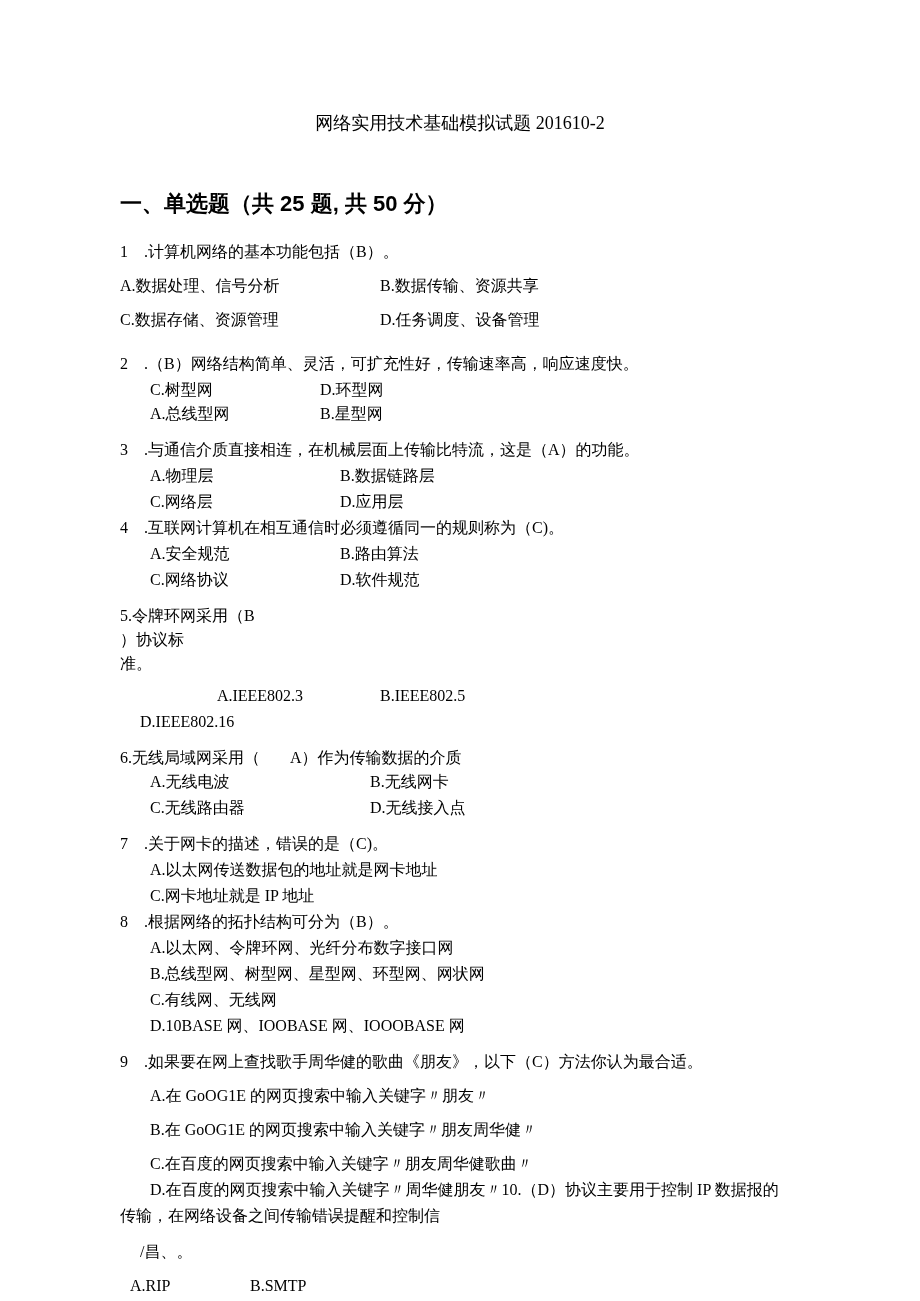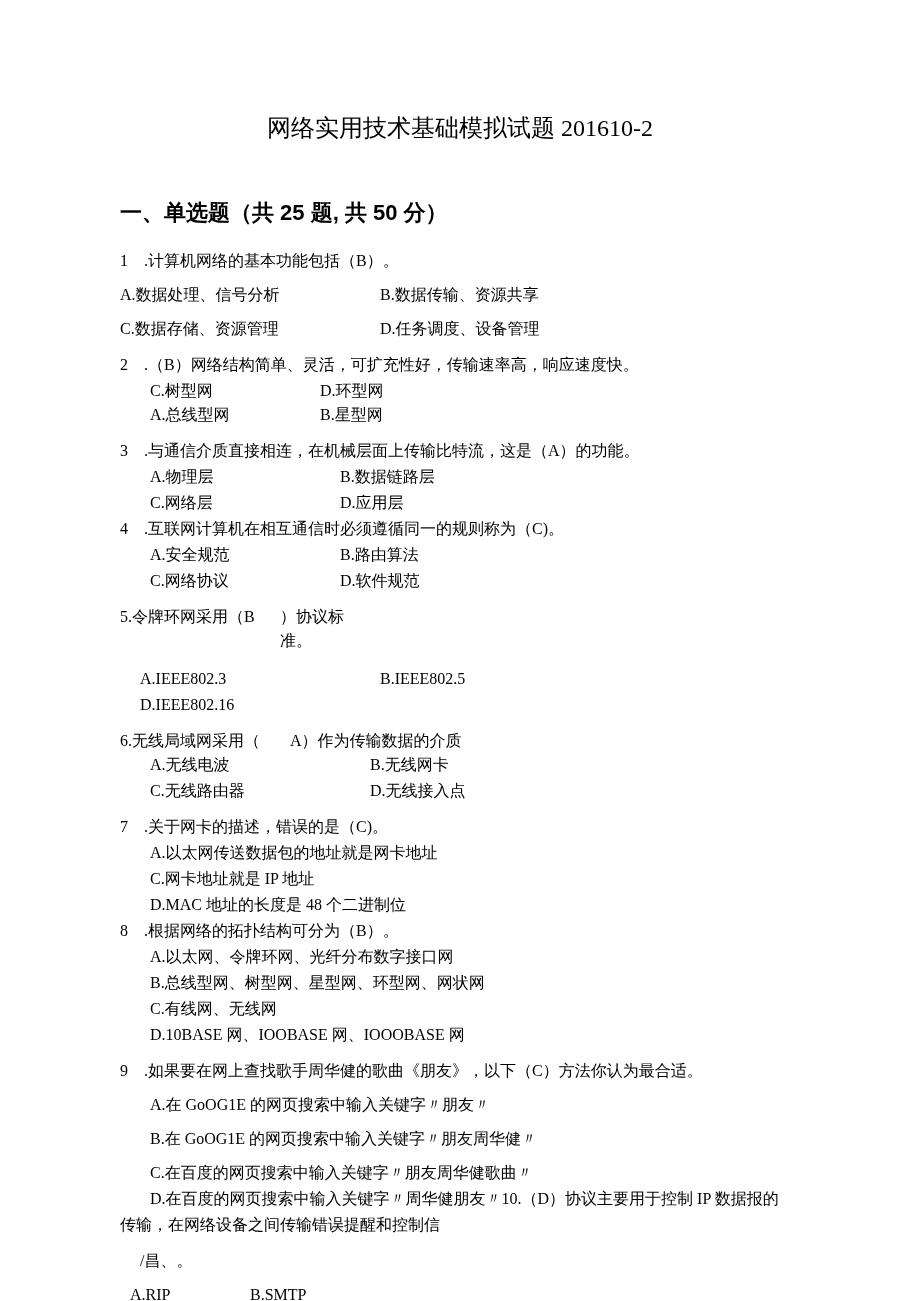--- a/index.html
+++ b/index.html
@@ -11,52 +11,52 @@
     font-family: "SimSun", "宋体", serif;
     color: #000;
     font-size: 16px;
     line-height: 1.5;
   }
   .page {
     padding: 110px 120px 0 120px;
   }
   .title {
     text-align: center;
-    font-size: 24px;
+    font-size: 18px;
     margin-bottom: 50px;
   }
   .section-header {
     font-size: 22px;
     font-weight: bold;
     margin-bottom: 20px;
     font-family: "SimHei", "黑体", sans-serif;
   }
   .q {
     margin-bottom: 12px;
   }
   .q1-line { margin-bottom: 10px; }
   .opts-row {
     display: flex;
   }
   .opt-col-a { width: 260px; }
   .opt-col-b { }
-  .q2 { margin-top: 12px; }
+  .q2 { margin-top: 20px; }
   .q2 .opts, .q3 .opts, .q4 .opts {
     padding-left: 30px;
   }
   .q2 .opts .r, .q3 .opts .r, .q4 .opts .r {
     display: flex;
   }
   .q2 .opts .r .a { width: 170px; }
   .q3 .opts .r .a { width: 190px; }
   .q4 .opts .r .a { width: 190px; }
-  .q5 .stem-row { display: flex; }
+  .q5 .stem-row { display: flex; flex-direction: column; }
   .q5 .stem-a { width: 160px; }
   .q5 .stem-b { width: 80px; }
-  .q5 .opts { padding-left: 20px; margin-top: 14px; }
+  .q5 .opts { padding-left: 20px; margin-top: 8px; text-align: center; }
   .q5 .opts .r { display: flex; }
   .q5 .opts .r .a { width: 240px; }
   .q6 .stem-row { display: flex; }
   .q6 .stem-a { width: 170px; }
   .q6 .opts { padding-left: 30px; }
   .q6 .opts .r { display: flex; align-items: flex-end; }
   .q6 .opts .r .a { width: 220px; }
   .q6 .shifted { padding-top: 0; }
   .q7 .sub { padding-left: 30px; }
   .q7 .sub8 { padding-left: 30px; }
@@ -162,21 +162,20 @@
           <div class="a">C.无线路由器</div>
           <div>D.无线接入点</div>
         </div>
     </div>
   </div>
 
   <div class="q q7 compact">
     <div class="compact">7　.关于网卡的描述，错误的是（C)。</div>
     <div class="sub compact">A.以太网传送数据包的地址就是网卡地址</div>
     <div class="sub compact">C.网卡地址就是 IP 地址</div>
-    <div class="sub">D.MAC 地址的长度是 48 个二进制位</div>
   </div>
 
   <div class="q q8">
     <div class="compact">8　.根据网络的拓扑结构可分为（B）。</div>
     <div class="sub compact">A.以太网、令牌环网、光纤分布数字接口网</div>
     <div class="sub compact">B.总线型网、树型网、星型网、环型网、网状网</div>
     <div class="sub compact">C.有线网、无线网</div>
     <div class="sub">D.10BASE 网、IOOBASE 网、IOOOBASE 网</div>
   </div>
 

